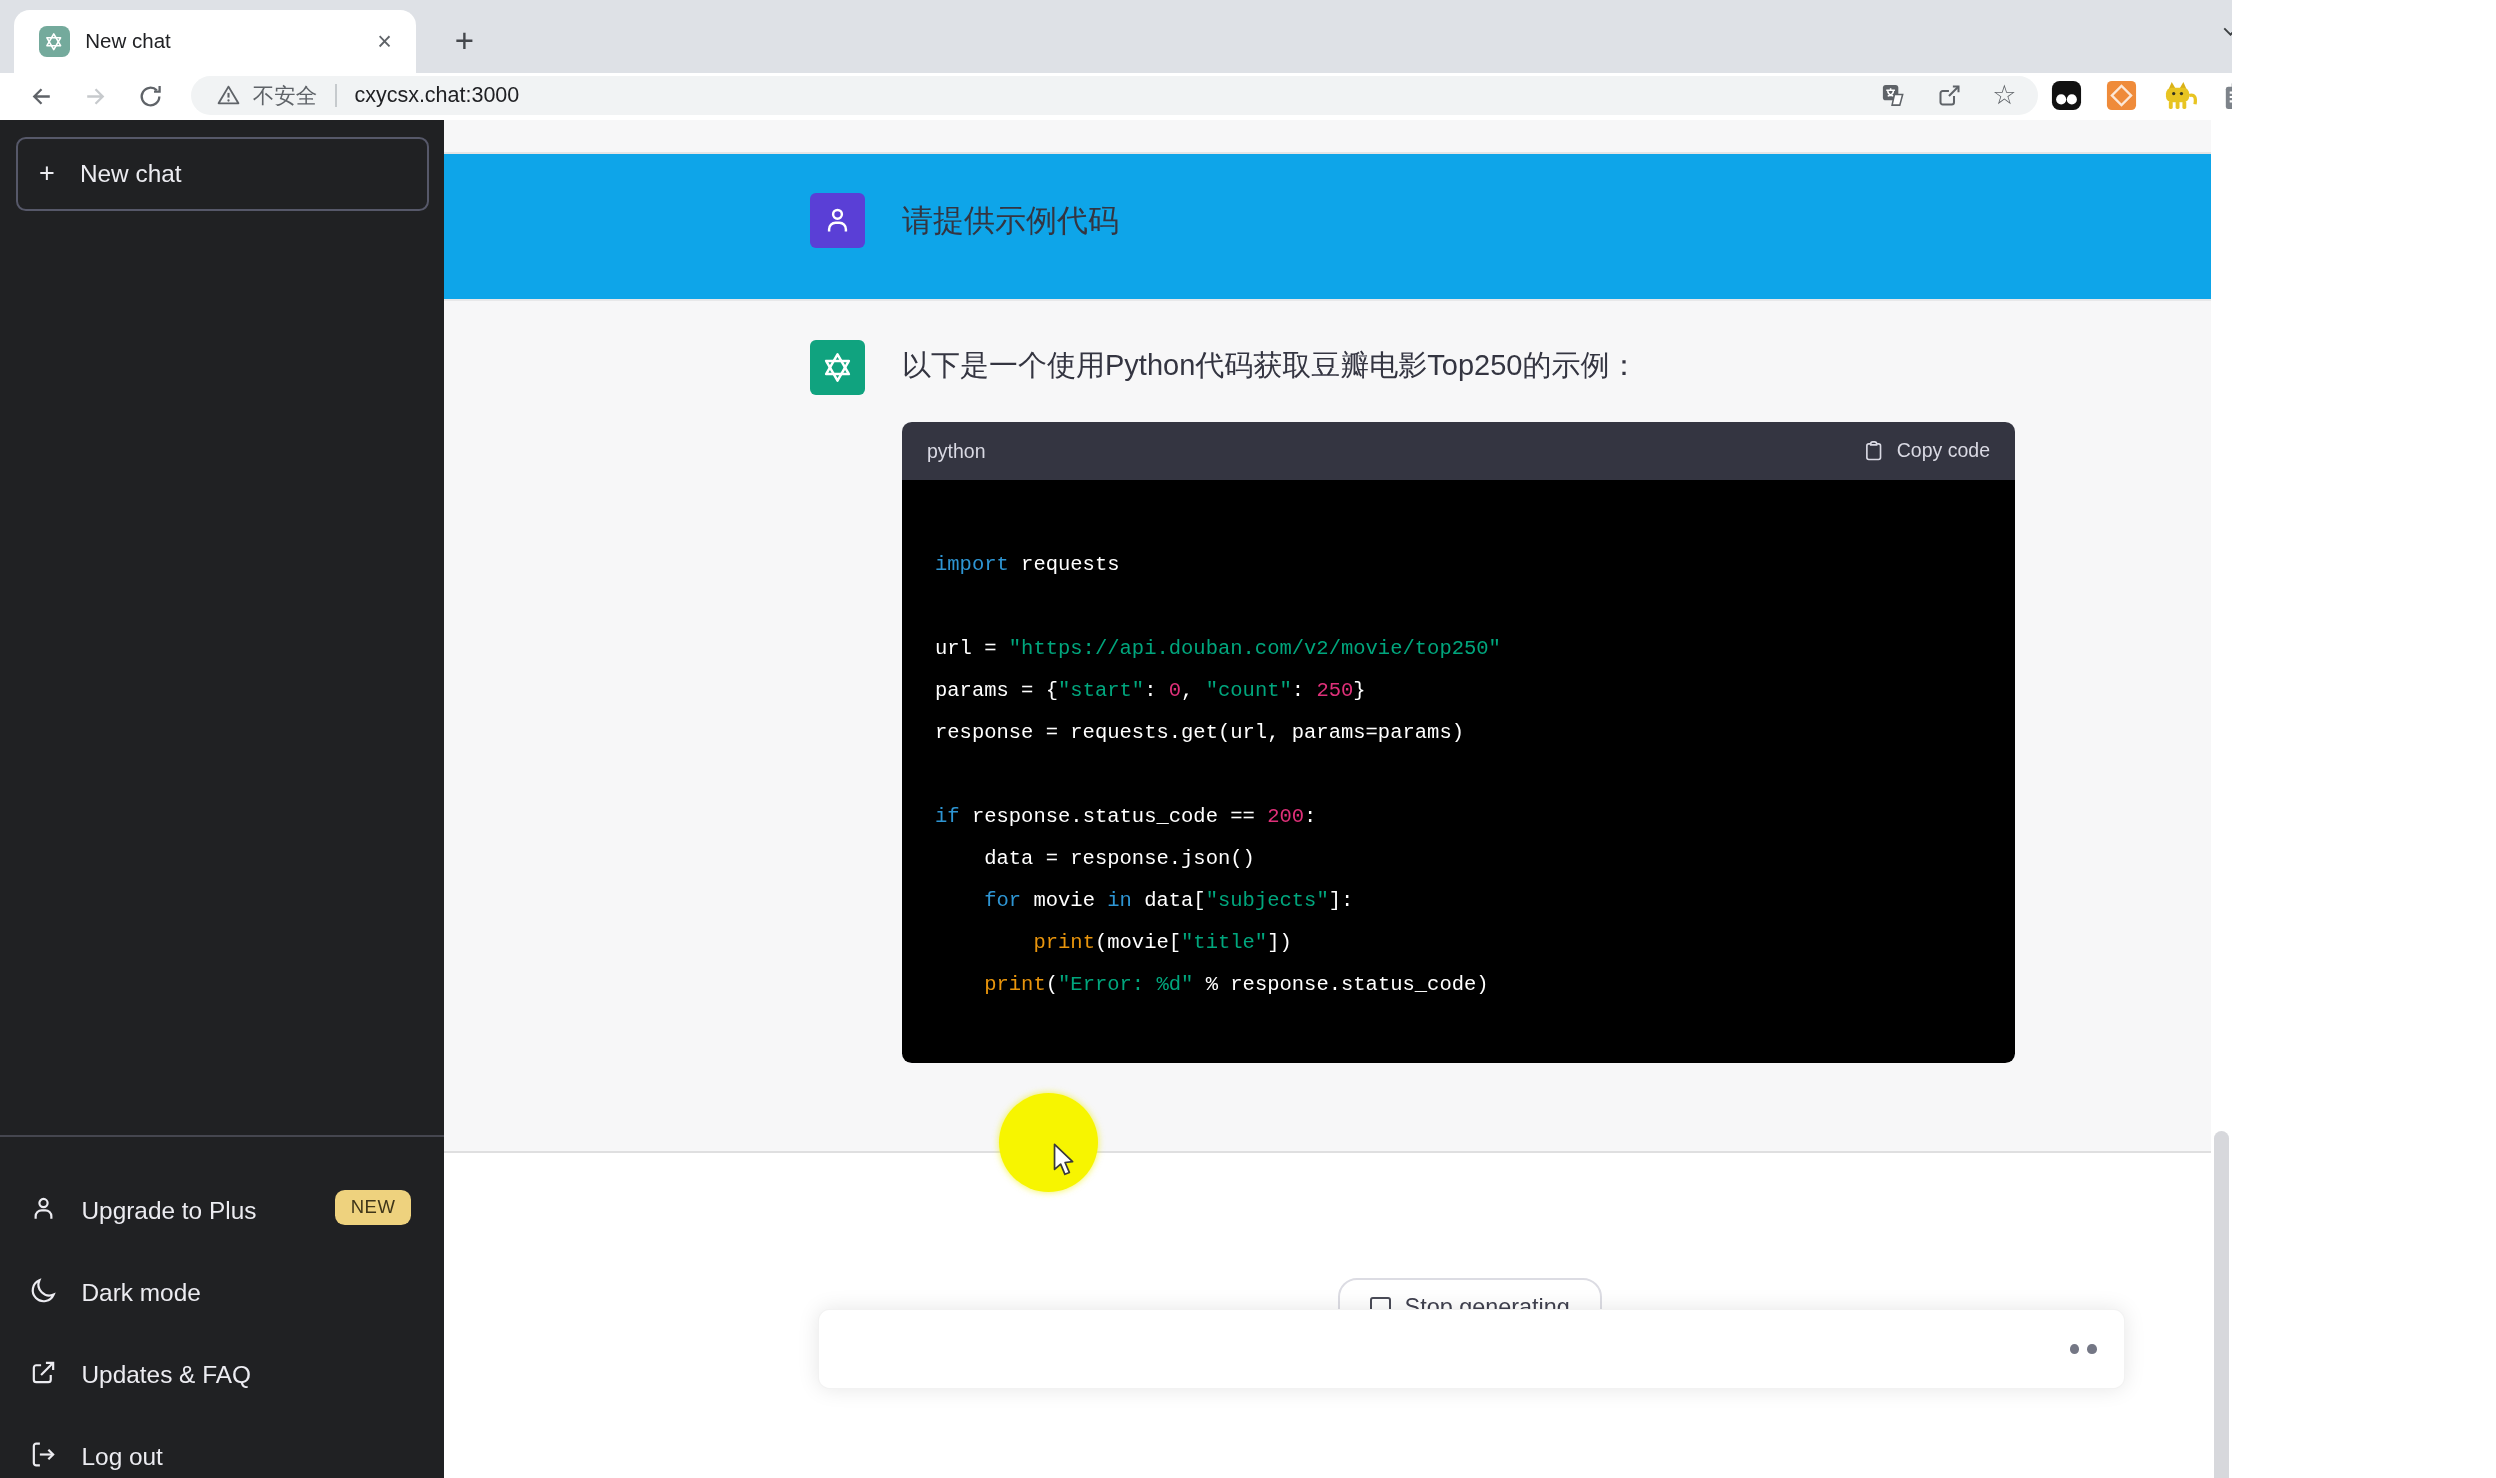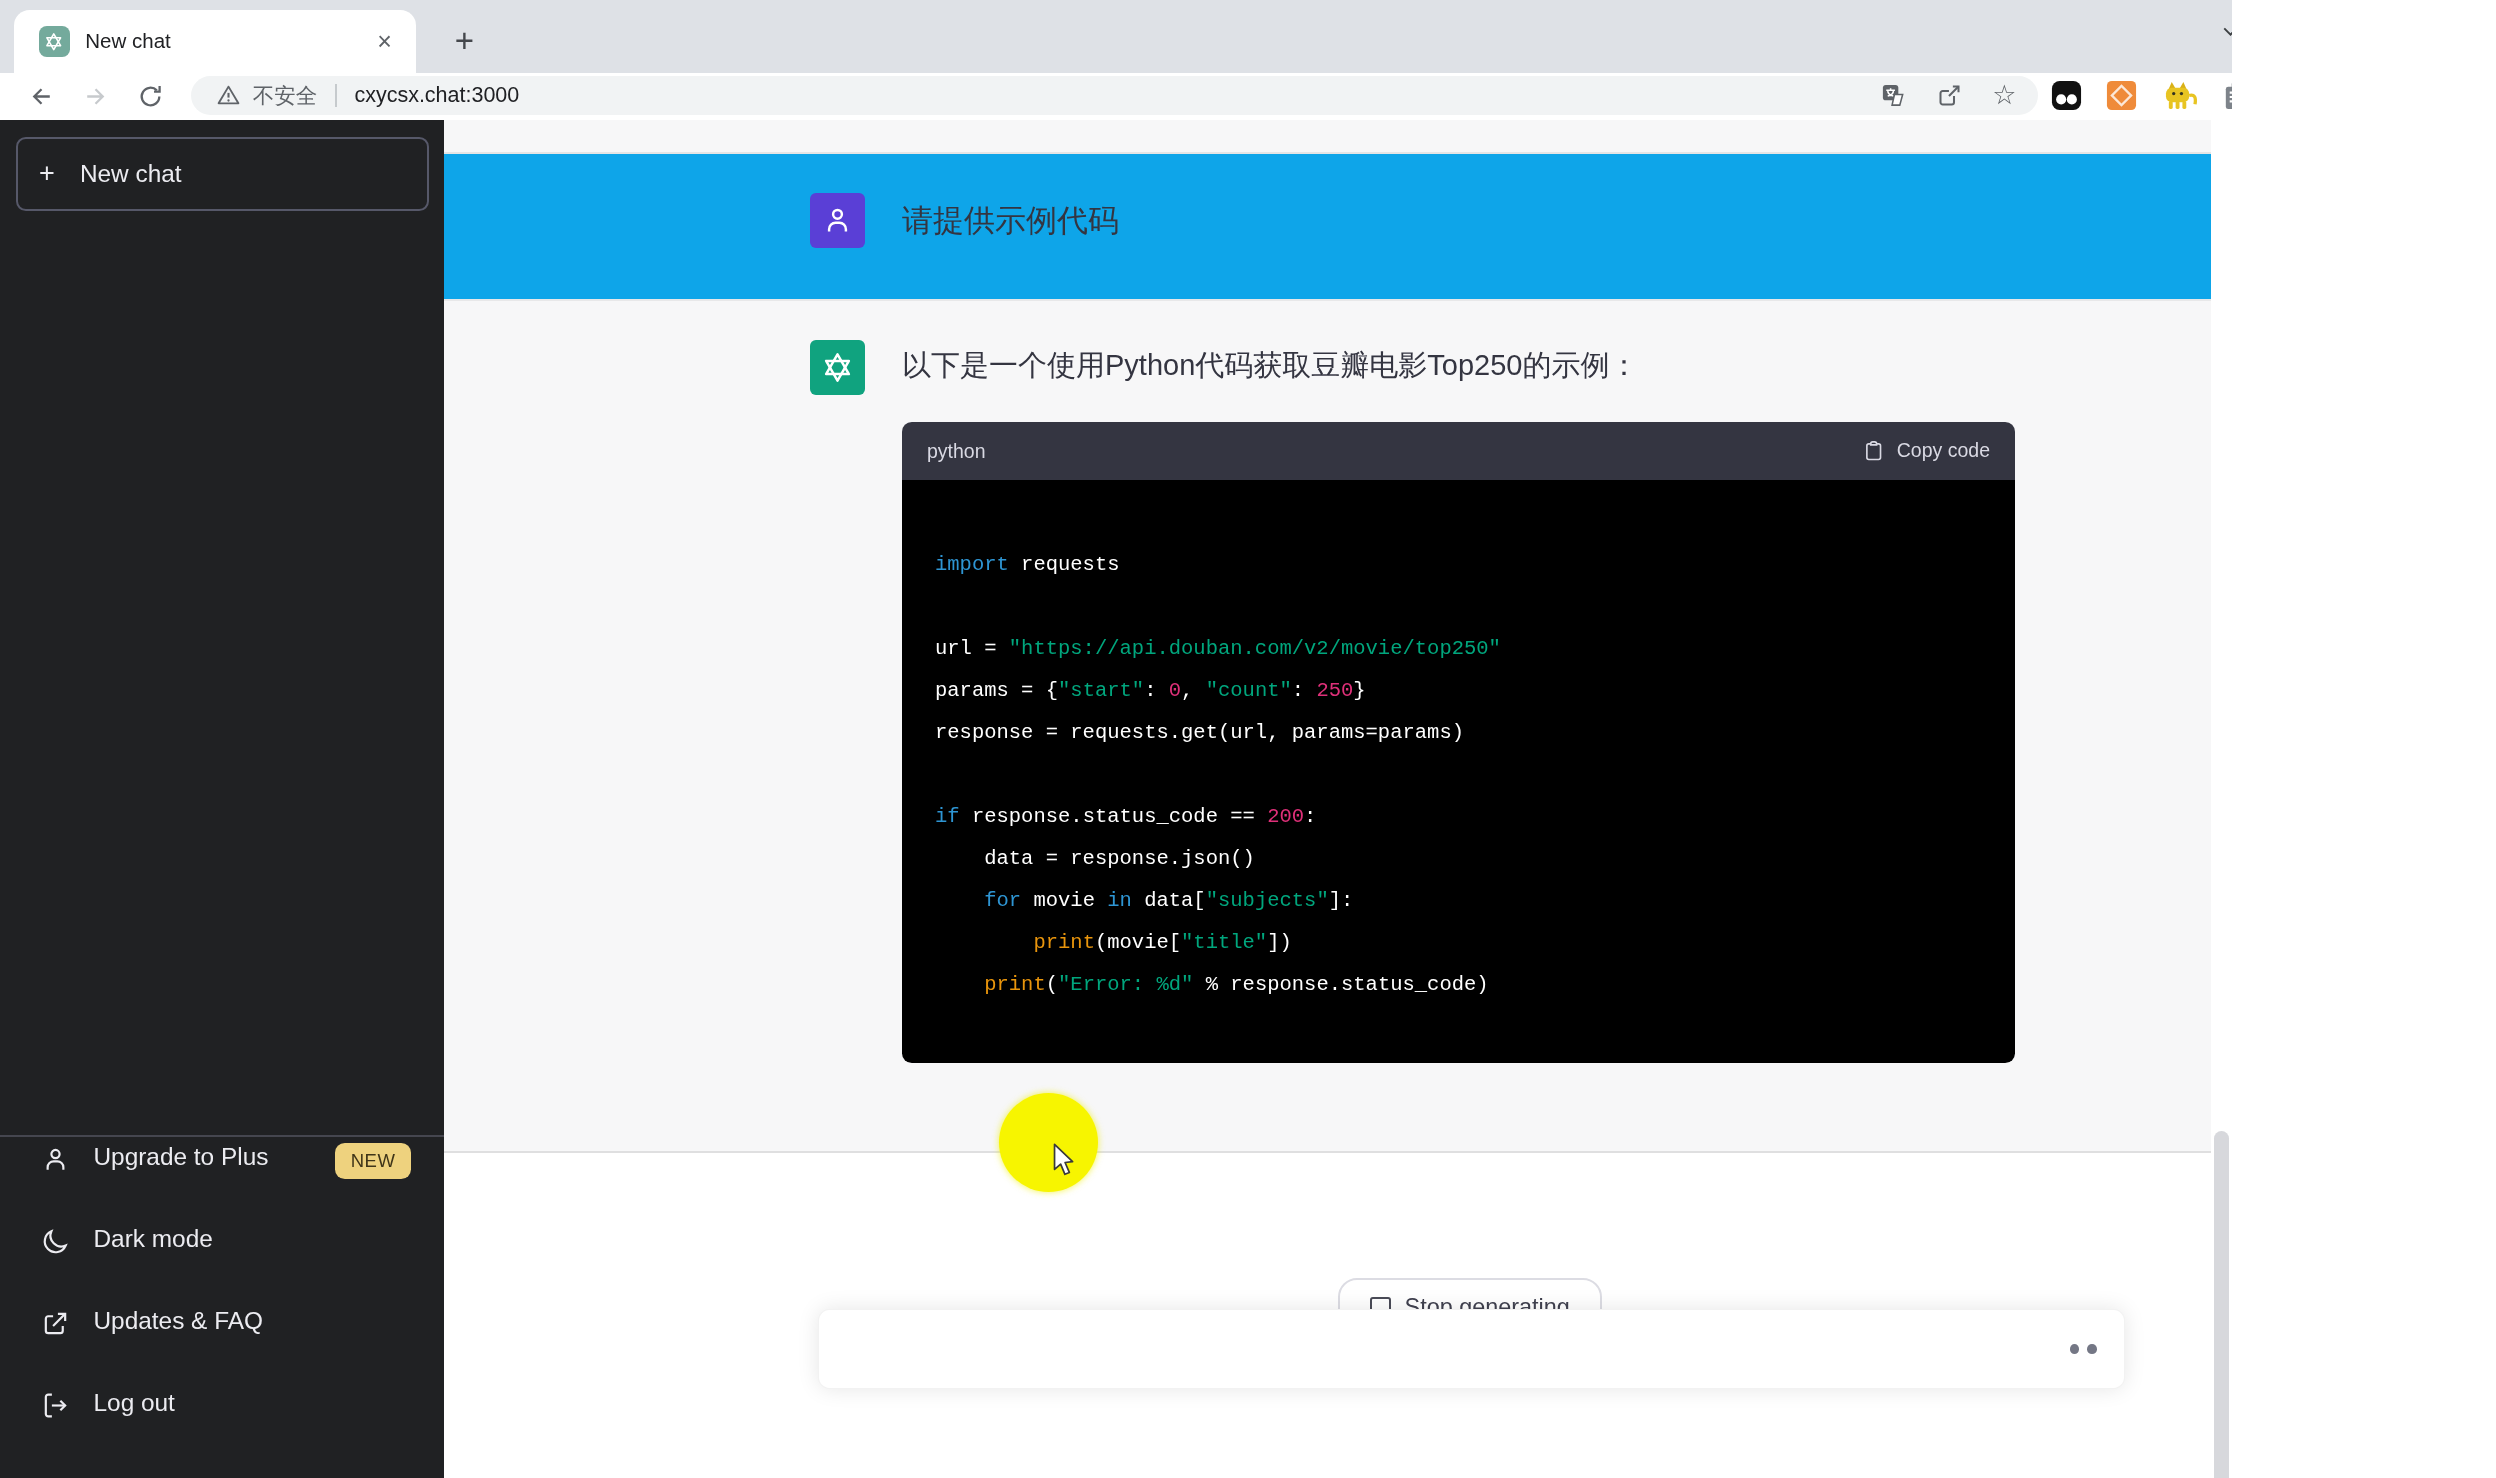--- a/index.html
+++ b/index.html
@@ -33,21 +33,21 @@
   .ext-area{position:absolute;left:2050px;top:0;height:45px;display:flex;align-items:center;gap:22.4px;}
   .profile-avatar{width:35px;height:35px;border-radius:50%;background:var(--profile-avatar,#e8720c);
     display:flex;align-items:center;justify-content:center;color:#fff;font-size:14.6px;font-weight:bold;}
 
   
   .sidebar{position:absolute;left:0;top:120px;width:444px;height:1359px;background:#202123;}
   .newchat-btn{position:absolute;left:15.6px;top:16.6px;width:409px;height:70px;border:2px solid #565869;
     border-radius:9.8px;display:flex;align-items:center;color:#ececf1;font-size:24.4px;}
   .newchat-plus{margin:0 25px 0 21.5px;font-size:27px;font-weight:300;}
   .side-menu{position:absolute;left:0;right:0;bottom:2px;border-top:2px solid #45464f;padding:5.9px 0;}
-  .side-item{height:82px;display:flex;align-items:flex-start;padding-left:39px;color:#ececf1;font-size:24.4px;position:relative;}
+  .side-item{height:82px;display:flex;align-items:flex-end;padding-left:27px;color:#ececf1;font-size:24.4px;position:relative;}
   .side-ic{width:33px;height:33px;margin-right:21.5px;display:flex;align-items:center;justify-content:center;flex:none;}
   .badge{position:absolute;right:33px;background:var(--badge-bg,#eed27e);color:#3f3519;font-size:18.5px;
     padding:6.8px 15.6px;border-radius:9.8px;letter-spacing:0.5px;}
 
   
   .main{position:absolute;left:444px;top:120px;right:0;bottom:0;background:#fff;}
   .band-prev{position:absolute;left:0;top:0;right:21.5px;height:32px;background:#f7f7f8;
     border-bottom:2px solid rgba(0,0,0,0.07);}
   .row-user{position:absolute;left:0;top:34px;right:21.5px;height:145px;background:#0ea5e9;}
   .row-assistant{position:absolute;left:0;top:179px;right:21.5px;height:850px;background:#f7f7f8;

